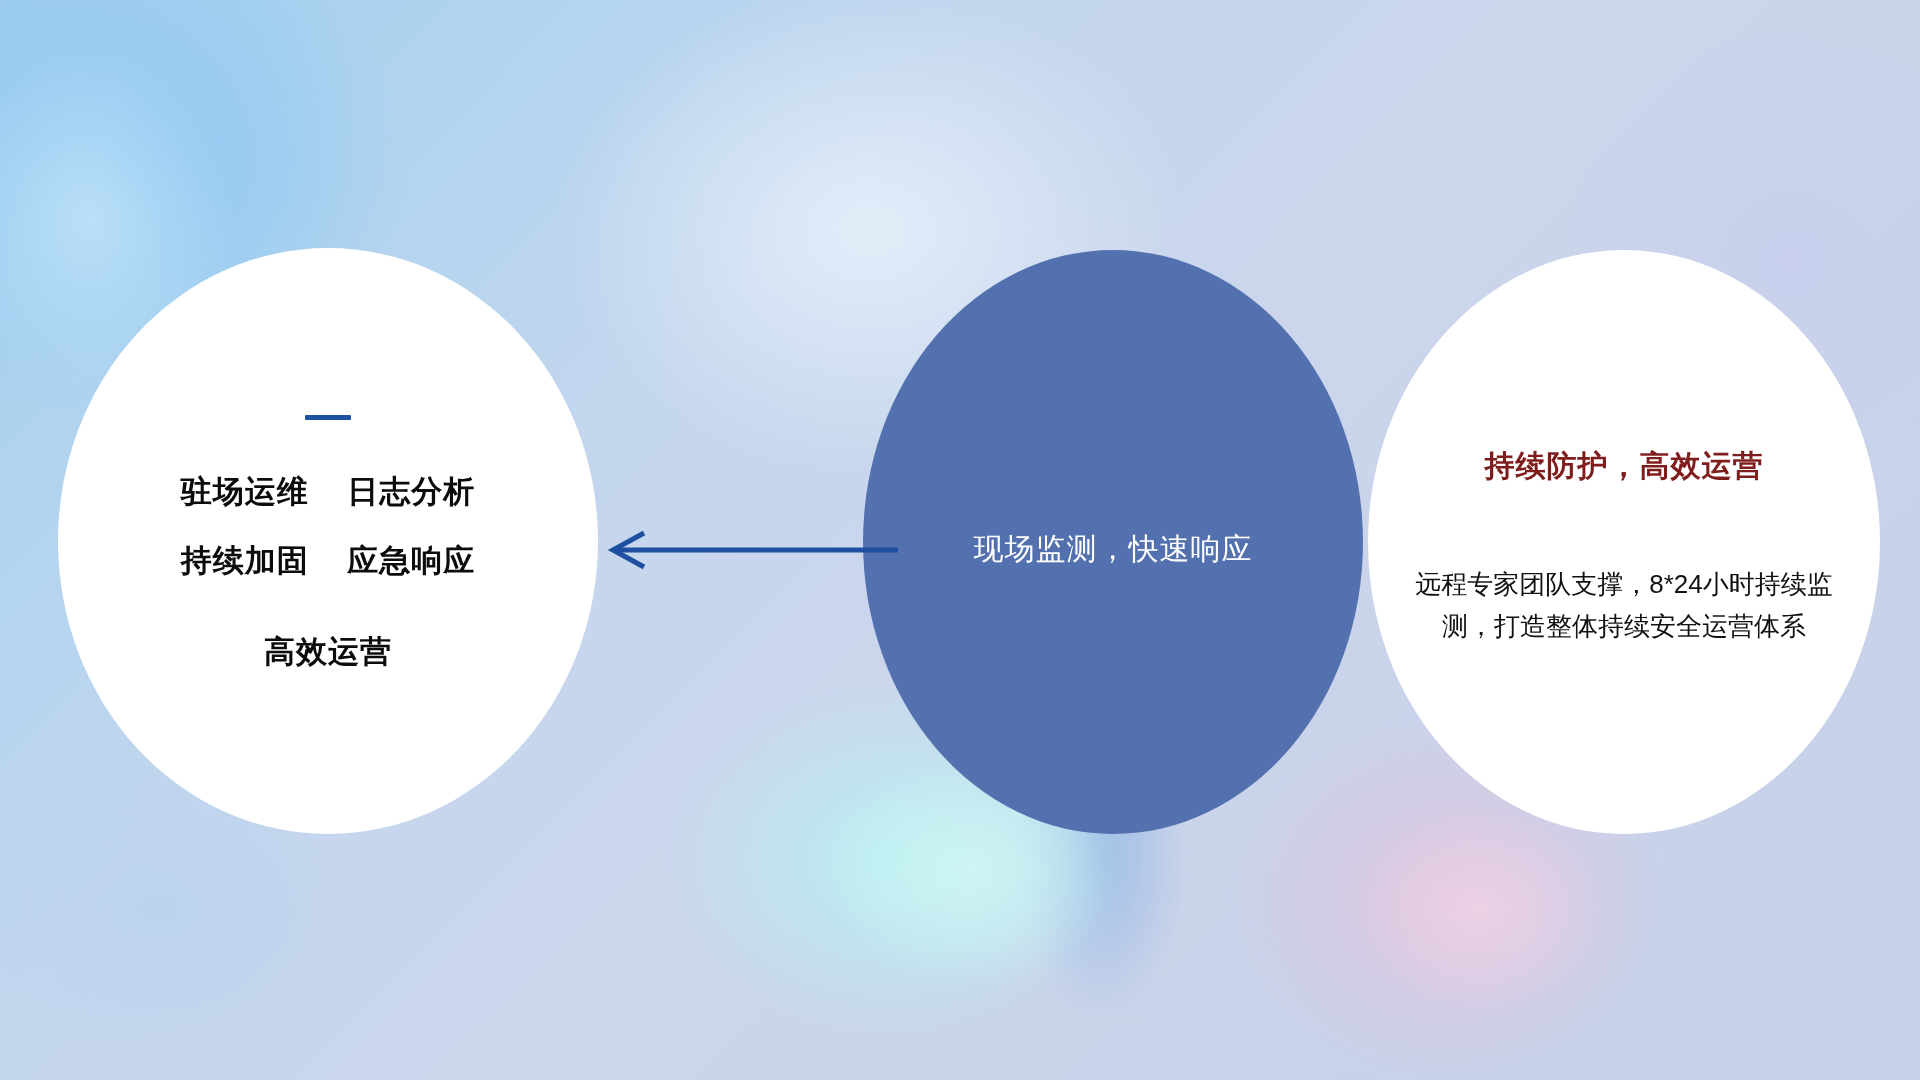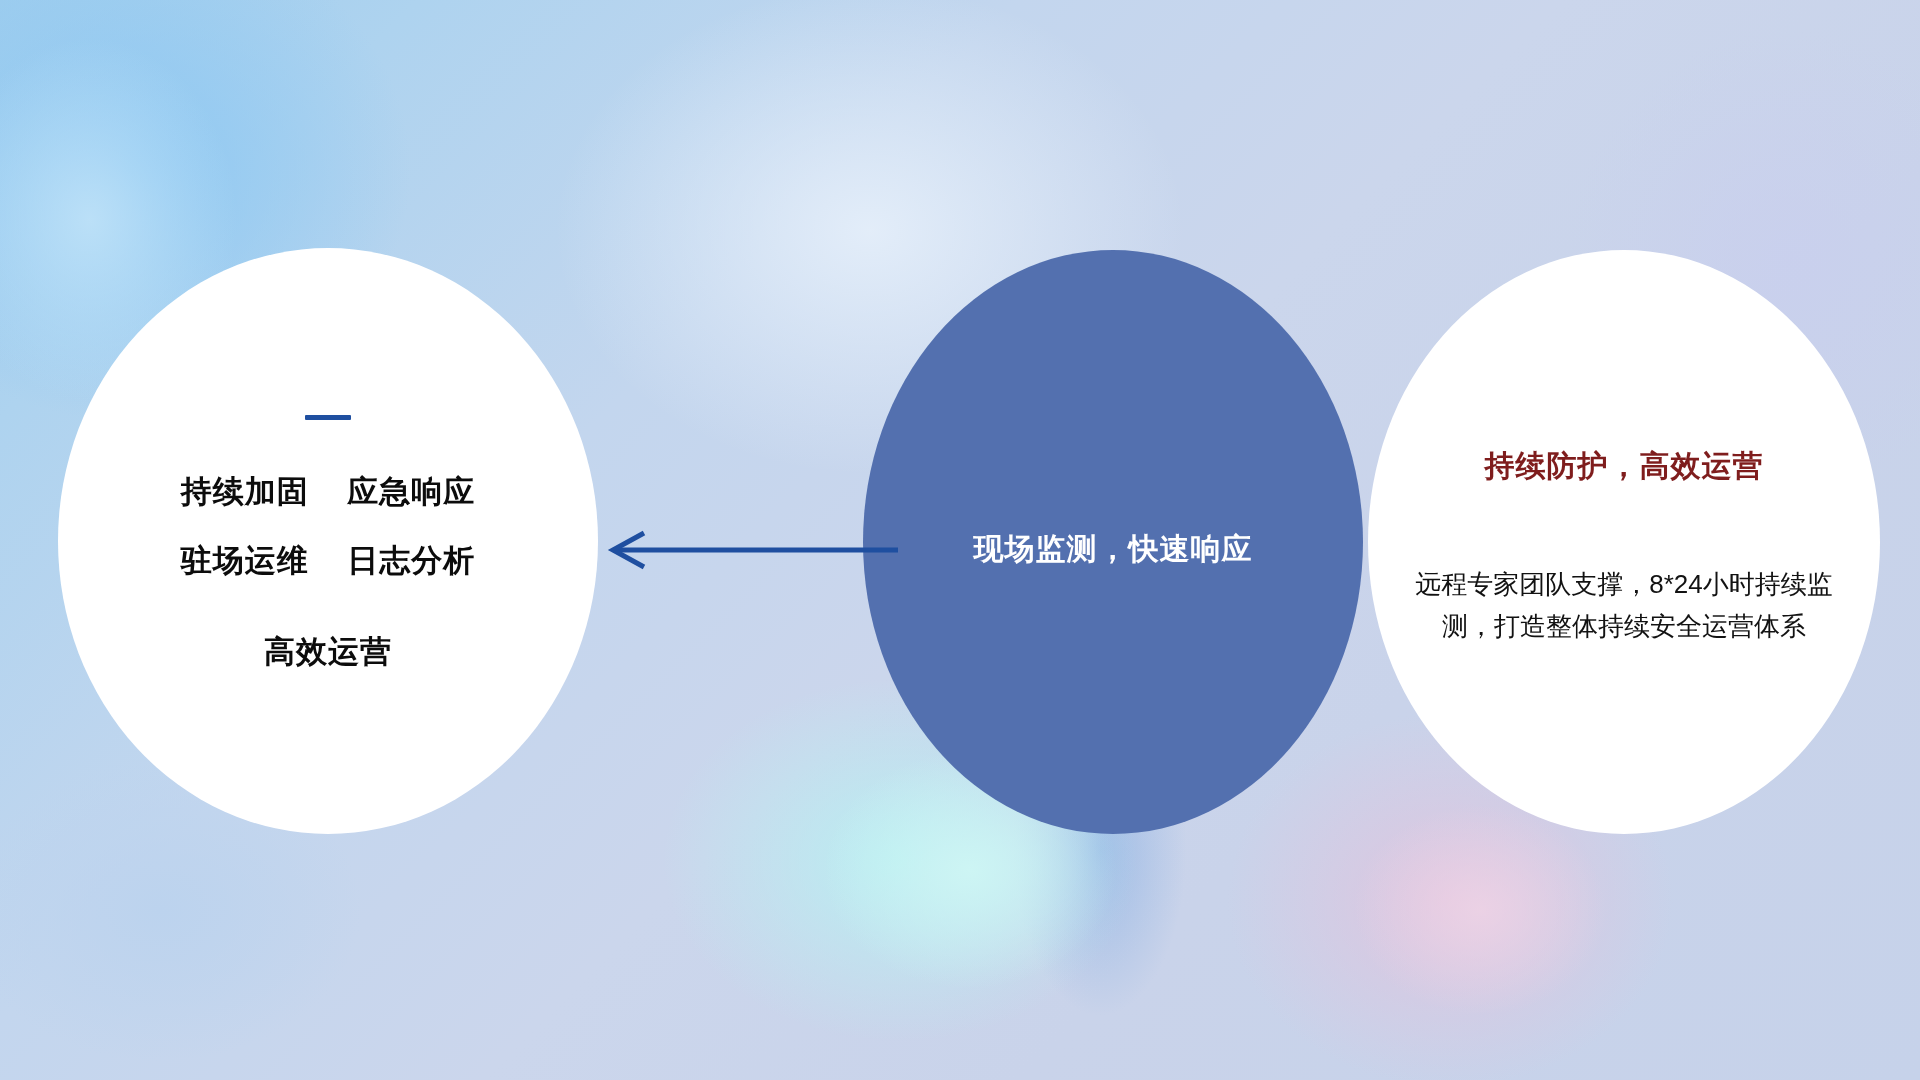--- a/index.html
+++ b/index.html
@@ -82,21 +82,21 @@
     font-size:31px;font-weight:bold;color:#0c0c0c;letter-spacing:1px;
     line-height:1;margin-bottom:38px;white-space:pre;
   }
   .left-line.last{margin-bottom:0;margin-top:22px;}
 
   
   #circle-mid{
     left:863px;top:250px;width:500px;height:584px;background:#5370af;z-index:3;
   }
   #mid-title{
-    font-size:30px;font-weight:bold;color:#ffffff;letter-spacing:1px;
+    font-size:30px;font-weight:normal;color:#ffffff;letter-spacing:1px;
     line-height:1;margin-top:14px;
   }
   #mid-body{
     font-size:26px;color:#f2f5fb;line-height:1.62;width:330px;
     margin-top:82px;text-align:center;font-weight:400;
   }
 
   
   #circle-right{
     left:1368px;top:250px;width:512px;height:584px;background:#ffffff;z-index:2;
@@ -127,22 +127,22 @@
   <div class="glow g-teal2"></div>
   <div class="glow g-pink"></div>
   <div class="glow g-pink2"></div>
   <div class="glow g-bottomleft"></div>
 </div>
 
 <div id="stage">
 
   <div class="circle" id="circle-left">
     <div id="left-dash"></div>
+    <div class="left-line">驻场运维    日志分析</div>
     <div class="left-line">持续加固    应急响应</div>
-    <div class="left-line">驻场运维    日志分析</div>
     <div class="left-line last">高效运营</div>
   </div>
 
   <svg id="arrow" viewBox="0 0 300 60">
     <line x1="298" y1="30" x2="18" y2="30" stroke="#1f4fa0" stroke-width="5"></line>
     <polyline points="44,13 13,30 44,47" fill="none" stroke="#1f4fa0" stroke-width="5" stroke-linecap="butt" stroke-linejoin="miter"></polyline>
   </svg>
 
   <div class="circle" id="circle-right">
     <div id="right-title">持续防护，高效运营</div>

